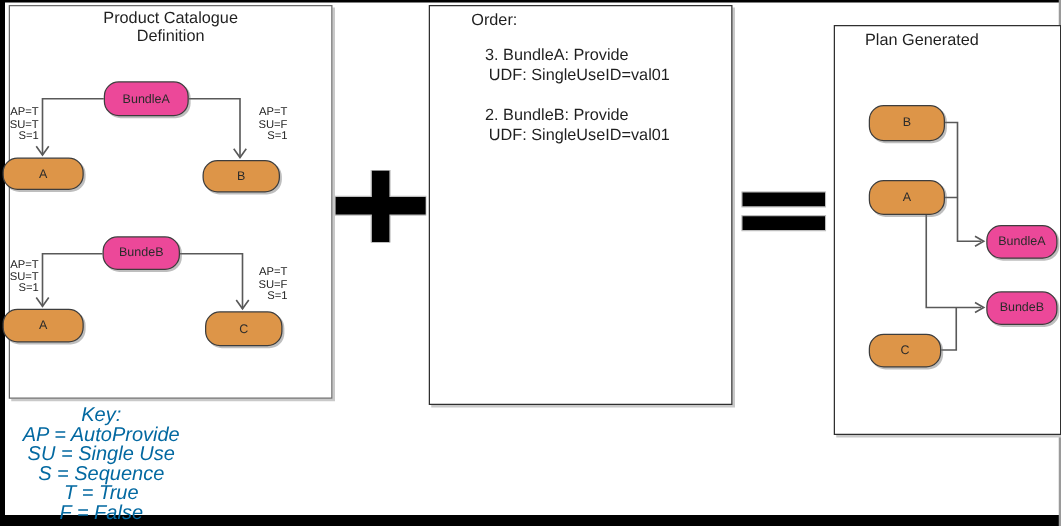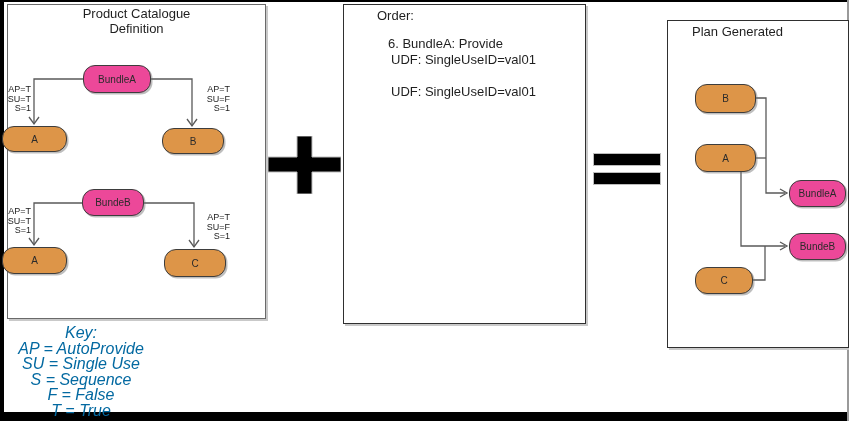--- a/index.html
+++ b/index.html
@@ -118,24 +118,25 @@
   </div>
 
   <svg class="abs" style="left:268px;top:136px;" width="73" height="58" viewBox="0 0 73 58">
     <path d="M29,0 H44 V21 H73 V36 H44 V58 H29 V36 H0 V21 H29 Z" fill="#000000" stroke="#bdbdbd" stroke-width="1"></path>
   </svg>
 
   <div class="panel" id="order-panel">
     <div class="panel-title" id="order-title">Order:</div>
     <div id="order-items">
       <div class="order-item">
-        <div class="order-line1">6. BundleA: Provide</div>
+        <div class="order-line1">3. BundleA: Provide</div>
         <div class="order-line2">UDF: SingleUseID=val01</div>
       </div>
       <div class="order-item">
+        <div class="order-line1">2. BundleB: Provide</div>
         <div class="order-line2">UDF: SingleUseID=val01</div>
       </div>
     </div>
   </div>
 
   <svg class="abs" style="left:593px;top:153px;" width="68" height="33" viewBox="0 0 68 33">
     <rect x="0.5" y="0.5" width="67" height="12" fill="#000000" stroke="#bdbdbd" stroke-width="1"></rect>
     <rect x="0.5" y="19.5" width="67" height="12" fill="#000000" stroke="#bdbdbd" stroke-width="1"></rect>
   </svg>
 
@@ -172,17 +173,17 @@
     <div class="node bundle" style="left:121px;top:212px;width:57px;height:27px;">
       <span>BundeB</span>
     </div>
   </div>
 
   <div class="abs" id="key-block">
     <div>Key:</div>
     <div>AP = AutoProvide</div>
     <div>SU = Single Use</div>
     <div>S = Sequence</div>
+    <div>T = True</div>
     <div>F = False</div>
-    <div>T = True</div>
   </div>
 
 </div>
 
 </body></html>

